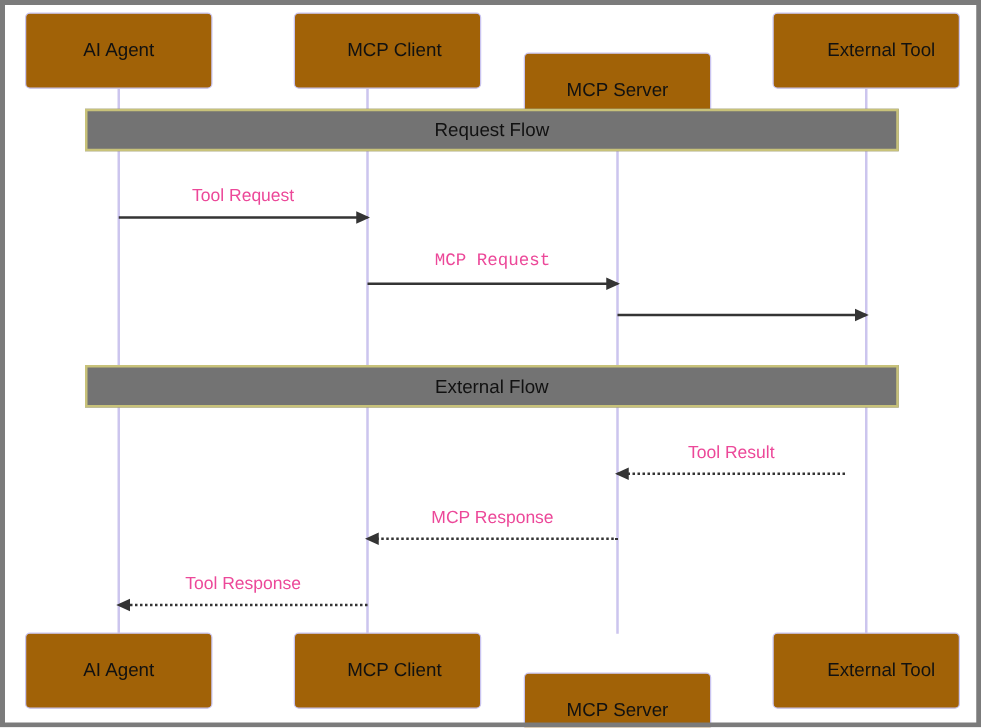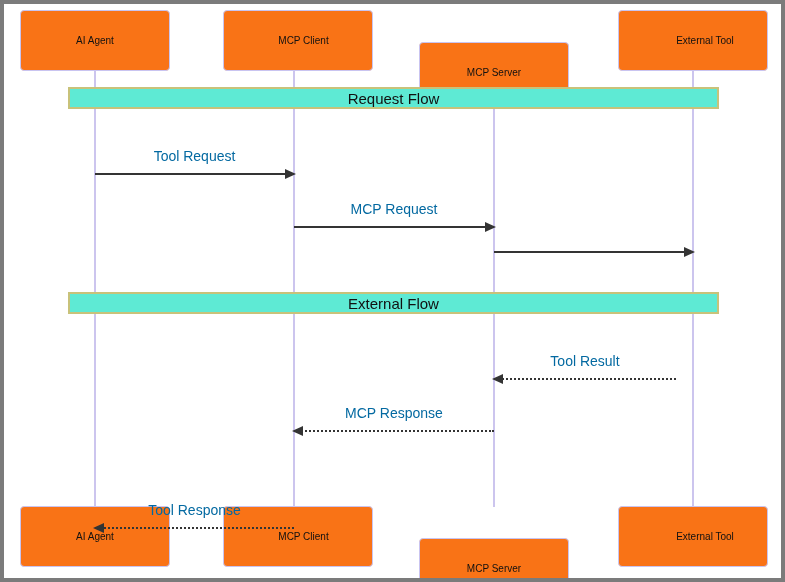--- a/index.html
+++ b/index.html
@@ -30,83 +30,83 @@
   }
   .l1 { left: 94px; }
   .l2 { left: 293px; }
   .l3 { left: 493px; }
   .l4 { left: 692px; }
   
   .actor {
     position: absolute;
     width: 150px;
     height: 61px;
-    background: #f97316;
+    background: #a16207;
     border: 1px solid #c9c4f0;
     border-radius: 4px;
     display: flex;
     align-items: center;
     justify-content: center;
-    font-size: 10px;
+    font-size: 15px;
     z-index: 3;
     box-sizing: border-box;
   }
   .actor.top { top: 10px; }
   .actor.bottom { top: 506px; }
   .c1 { left: 20px; }
-  .c2 { left: 223px; padding-left: 11px; }
+  .c2 { left: 235px; padding-left: 11px; }
   .c3 { left: 419px; margin-top: 32px; }
   .c4 { left: 618px; padding-left: 24px; }
   
   .band {
     position: absolute;
     left: 68px;
     width: 651px;
-    height: 22px;
-    background: #5eead4;
+    height: 34px;
+    background: #737373;
     border: 2px solid #c8c27a;
     box-sizing: border-box;
     display: flex;
     align-items: center;
     justify-content: center;
     font-size: 15px;
     z-index: 4;
   }
   .band1 { top: 87px; }
   .band2 { top: 292px; }
   
   .message { position: absolute; z-index: 5; }
   .msg-label {
     text-align: center;
     font-size: 14px;
     line-height: 20px;
     margin-bottom: 7px;
-    color: #0369a1;
+    color: #ec4899;
   }
   .msg-line {
     position: relative;
     height: 0;
   }
   .msg-line.solid { border-top: 2px solid #343434; }
   .msg-line.dotted { border-top: 2px dotted #343434; }
   .head {
     position: absolute;
     width: 0; height: 0;
     border-top: 5px solid transparent;
     border-bottom: 5px solid transparent;
     top: -6px;
   }
   .head.right { right: -2px; border-left: 11px solid #343434; }
   .head.left  { left: -2px;  border-right: 11px solid #343434; }
   .m1 { top: 146px; left: 95px;  width: 199px; }
-  .m2 { top: 199px; left: 294px; width: 200px; }
+  .m2 { top: 199px; left: 294px; width: 200px; font-family: Liberation Mono, monospace; }
   .m3 { top: 251px; left: 494px; width: 199px; }
   .m4 { top: 351px; left: 494px; width: 182px; }
   .m5 { top: 403px; left: 294px; width: 200px; }
-  .m6 { top: 456px; left: 95px;  width: 199px; margin-top: 44px; }
+  .m6 { top: 456px; left: 95px;  width: 199px; }
 </style>
 </head>
 <body>
 
 <div class="canvas">
   <div class="frame"></div>
 
   <div class="lifeline l1"></div>
   <div class="lifeline l2"></div>
   <div class="lifeline l3"></div>

